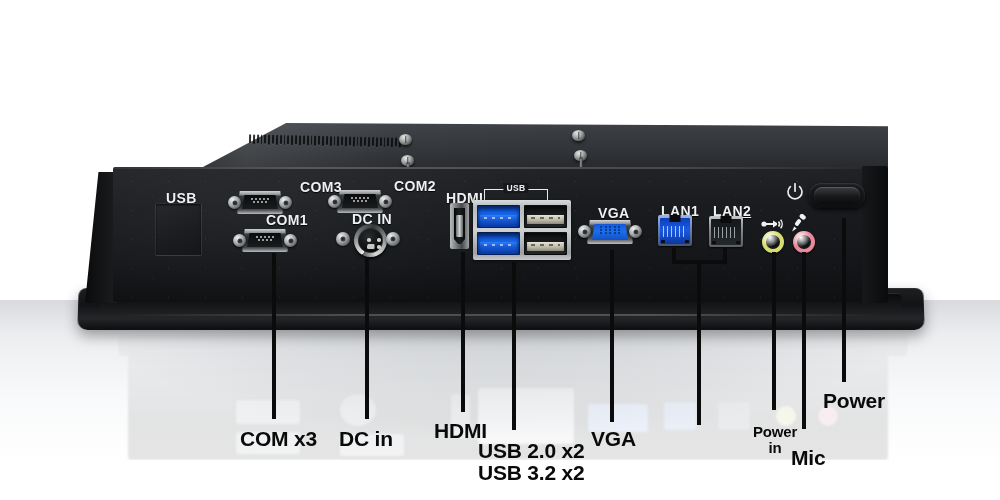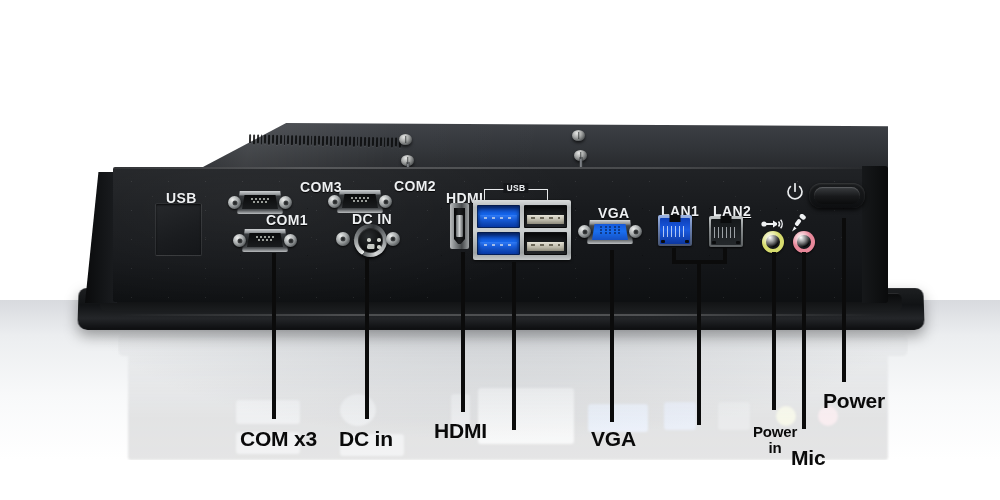--- a/index.html
+++ b/index.html
@@ -712,20 +712,22 @@
   <div class="leader" style="left:802px;top:252px;height:177px;"></div>
 
   <div class="leader" style="left:842px;top:218px;height:164px;"></div>
 
   <div class="callout c-lg" style="left:240px;top:428px;">COM x3</div>
 
   <div class="callout c-lg" style="left:339px;top:428px;">DC in</div>
 
   <div class="callout c-md" style="left:434px;top:420px;">HDMI</div>
 
+  <div class="callout c-md" style="left:478px;top:440px;">USB 2.0 x2
+USB 3.2 x2</div>
 
   <div class="callout c-md" style="left:591px;top:428px;">VGA</div>
 
 
   <div class="callout c-sm" style="left:753px;top:424px;text-align:center;">Power
 in</div>
 
   <div class="callout c-md" style="left:791px;top:447px;">Mic</div>
 
   <div class="callout c-md" style="left:823px;top:390px;">Power</div>

